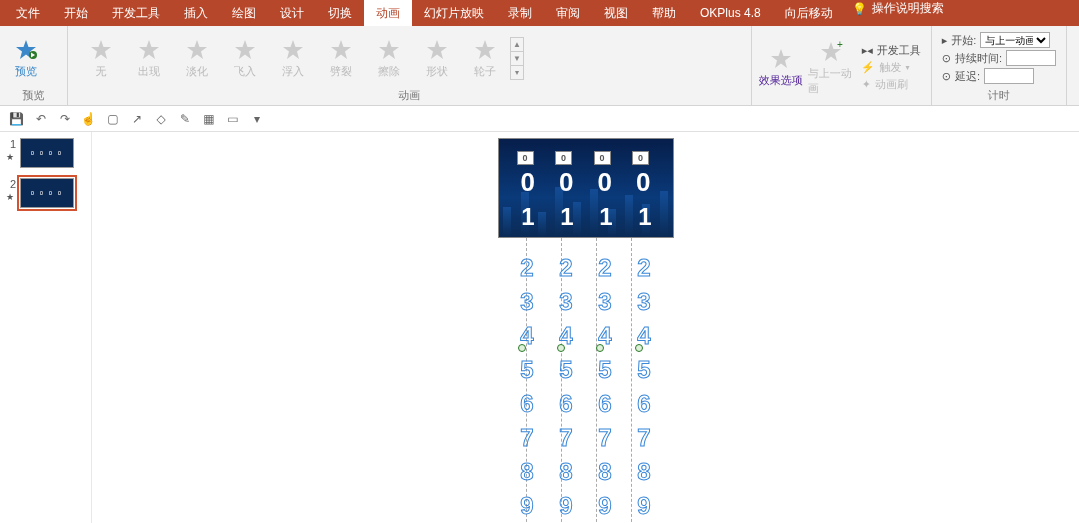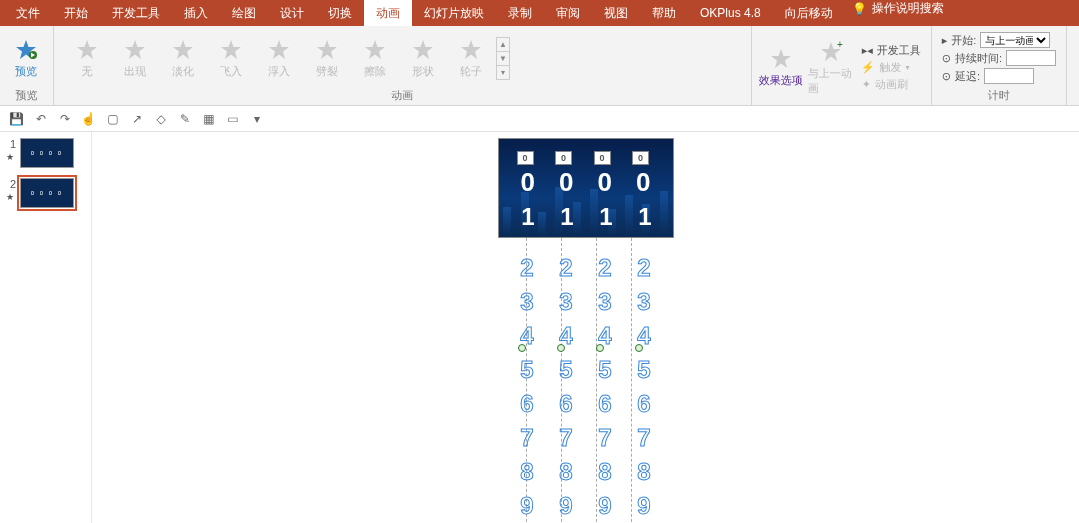--- a/index.html
+++ b/index.html
@@ -65,21 +65,21 @@
     <div class="tab">帮助</div>
     <div class="tab">OKPlus 4.8</div>
     <div class="tab">向后移动</div>
     <div class="search">
       <span>💡</span>
       <span>操作说明搜索</span>
     </div>
   </div>
 
 <div class="ribbon">
-  <div class="rgroup" style="width:54px">
+  <div class="rgroup" style="width:68px">
     <div class="body">
       <div class="bigbtn preview-btn">
         <svg viewBox="0 0 24 24">
             <polygon points="12,2 14.5,9 22,9 16,13.5 18,21 12,16.5 6,21 8,13.5 2,9 9.5,9" fill="#3a88c9"></polygon>
             <circle cx="19" cy="17" r="4" fill="#2a7a2a"></circle>
             <polygon points="17,14.5 21,17 17,19.5" fill="#fff"></polygon>
           </svg>
         <span>预览</span>
       </div>
     </div>

